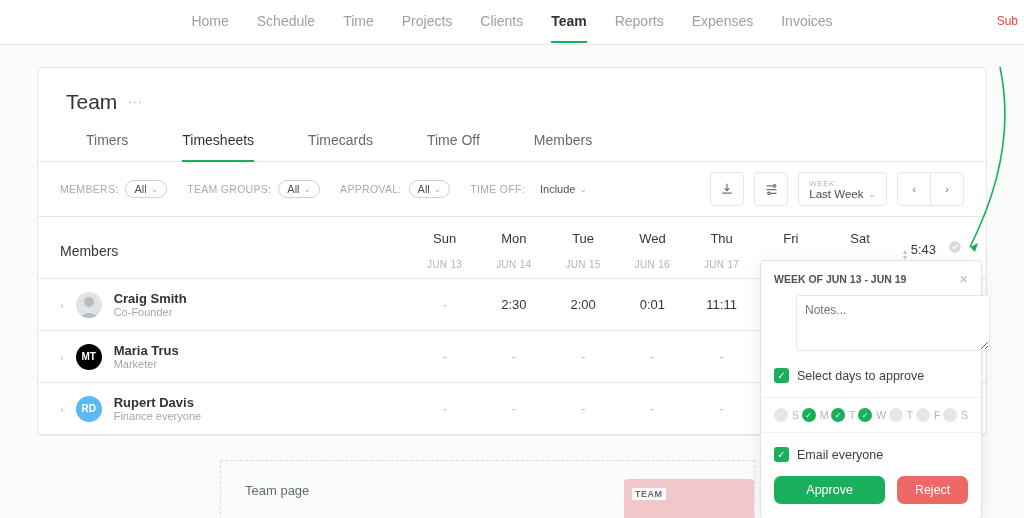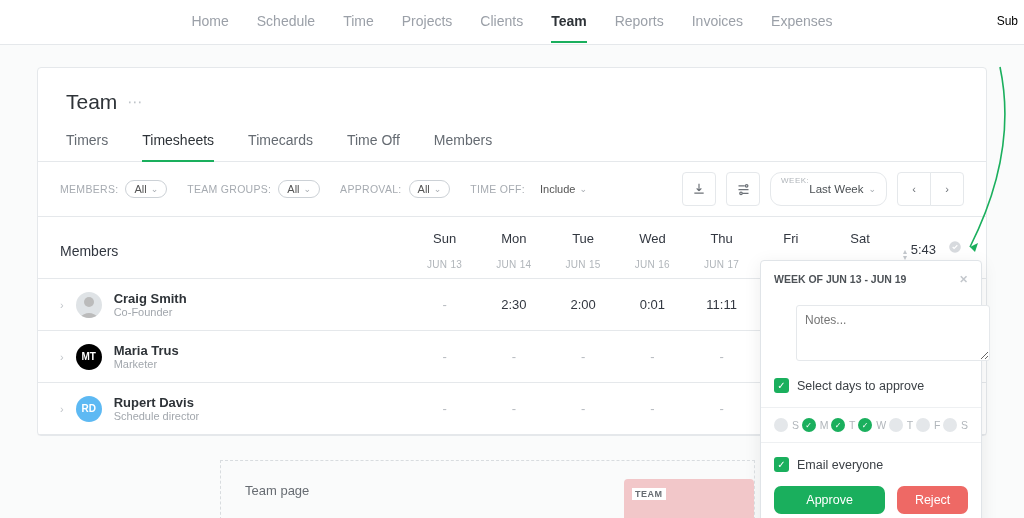--- a/index.html
+++ b/index.html
@@ -29,34 +29,34 @@
   }
   .topnav-inner { display:flex; gap:28px; }
   .nav-item {
     color: var(--gray-text); font-size:14px; padding:12px 0;
     cursor:pointer;
   }
   .nav-item.active {
     color: var(--gray-darker); font-weight:600;
     border-bottom: 2.5px solid var(--green);
   }
-  .sub { position:absolute; right:6px; top:14px; font-size:12px; color:#000000; }
+  .sub { position:absolute; right:6px; top:14px; font-size:12px; color:#ef4444; }
 
   .container {
     max-width: 950px; margin: 22px auto 0; background:#fff;
     border:1px solid var(--border); border-radius:4px;
     box-shadow:0 1px 1px rgba(0,0,0,.02);
   }
 
   .page-header { padding: 22px 28px 0; }
   .page-title { font-size:21px; font-weight:400; color:#2e3338; display:flex; align-items:center; gap:10px;}
   .ellipsis { color:#bfc4c9; letter-spacing:1px; font-size:15px; }
 
   .tabs { display:flex; gap:34px; padding: 18px 28px 0; border-bottom:1px solid var(--border);}
-  .tab { color: var(--gray-dark); font-size:14px; padding-bottom:12px; cursor:pointer; }
+  .tab { color: var(--gray-dark); font-size:14px; padding-bottom:12px; cursor:pointer;margin-left:20px; }
   .tab.active { color: #2e3338; font-weight:500; border-bottom:2.5px solid var(--green); margin-bottom:-1px;}
 
   .filter-bar {
     display:flex; align-items:center; padding:10px 22px;
     border-bottom:1px solid var(--border); font-size:11px;
   }
   .filter-group { display:flex; align-items:center; gap:7px; margin-right:20px; }
   .filter-label { color:#a6abb1; font-size:10.5px; letter-spacing:.3px; }
   .filter-pill {
     border:1px solid var(--gray-light); border-radius:12px; padding:2px 8px;
@@ -64,22 +64,22 @@
   }
   .filter-pill.noborder { border:none; }
   .caret { font-size:9px; color:#a6abb1; }
 
   .right-tools { margin-left:auto; display:flex; gap:10px; align-items:stretch; }
   .icon-btn {
     width:34px; height:34px; border:1px solid var(--border); border-radius:4px;
     display:flex; align-items:center; justify-content:center; color:#6c7177; background:#fff;
   }
   .week-btn {
-    border:1px solid var(--border); border-radius:11px; padding:3px 10px;
-    display:flex; flex-direction:row; justify-content:center; min-width:78px;
+    border:1px solid var(--border); border-radius:4px; padding:3px 10px;
+    display:flex; flex-direction:column; justify-content:center; min-width:78px;
   }
   .week-btn .tiny { font-size:8px; color:#b0b5ba; letter-spacing:.5px;}
   .week-btn .val { font-size:11.5px; color:#4b5054; display:flex; align-items:center; gap:5px;}
   .nav-arrows { display:flex; }
   .nav-arrows .icon-btn:first-child { border-radius:4px 0 0 4px; }
   .nav-arrows .icon-btn:last-child { border-radius:0 4px 4px 0; margin-left:-1px; }
 
   .grid-head {
     display:flex; align-items:center; padding: 14px 22px 8px;
     border-bottom:1px solid var(--border);
@@ -108,21 +108,21 @@
   .cell { flex:1; text-align:center; font-size:13px; color:#323740;}
   .cell.dim { color:#b6bbc0; }
 
   
   .popover {
     position:absolute; top:260px; left:760px; width:222px;
     background:#fff; border:1px solid #e0e4e8; border-radius:4px;
     box-shadow:0 4px 18px rgba(0,0,0,.08); padding:12px 13px 14px;
     font-size:12px;
   }
-  .pop-head { display:flex; align-items:center; justify-content:space-between; font-size:10.5px; font-weight:600; color:#4d5257; margin-bottom:20px;}
+  .pop-head { display:flex; align-items:center; justify-content:space-between; font-size:10.5px; font-weight:600; color:#4d5257; margin-bottom:10px;}
   .close-x { color:#c3c7cc; cursor:pointer;}
   .notes {
     width:100%; height:56px; border:1px solid #e5e8eb; border-radius:3px;
     font-size:12px; padding:7px 8px; resize:both; color:#8d9298;
     font-family:inherit;
     margin-left:22px;
   }
   .check-row { display:flex; align-items:center; gap:8px; margin-top:14px; font-size:12.5px; color:#3c4146;}
   .chk {
     width:15px; height:15px; border-radius:3px; background:var(--green);
@@ -164,22 +164,22 @@
 
 <div class="topnav">
   <div class="topnav-inner" id="topnav">
       <span class="nav-item">Home</span>
       <span class="nav-item">Schedule</span>
       <span class="nav-item">Time</span>
       <span class="nav-item">Projects</span>
       <span class="nav-item">Clients</span>
       <span class="nav-item active">Team</span>
       <span class="nav-item">Reports</span>
+      <span class="nav-item">Expenses</span>
       <span class="nav-item">Invoices</span>
-      <span class="nav-item">Expenses</span>
     </div>
   <span class="sub">Sub</span>
 </div>
 
 <div class="container">
   <div class="page-header">
     <div class="page-title">
       <span>Team</span>
       <span class="ellipsis">⋯</span>
     </div>
@@ -313,21 +313,21 @@
         <div class="cell dim"></div>
         <div class="cell dim"></div>
     <div class="cell"></div>
       </div>
       <div class="row">
     <div class="member-cell">
       <span class="expander">›</span>
       <span class="avatar" style="background:#5db9f3">RD</span>
       <div>
         <div class="member-name">Rupert Davis</div>
-        <div class="member-role">Schedule director</div>
+        <div class="member-role">Finance everyone</div>
       </div>
     </div>
     <div class="cell dim">-</div>
         <div class="cell dim">-</div>
         <div class="cell dim">-</div>
         <div class="cell dim">-</div>
         <div class="cell dim">-</div>
         <div class="cell dim"></div>
         <div class="cell dim"></div>
     <div class="cell"></div>

